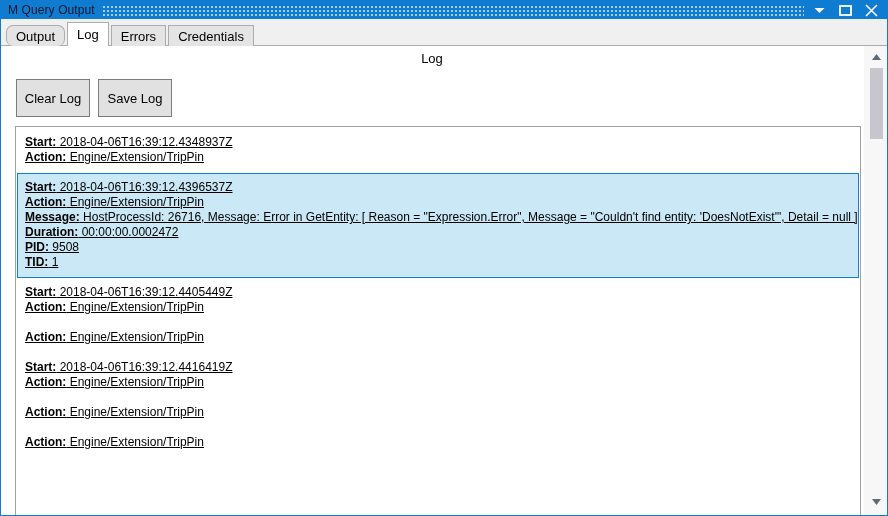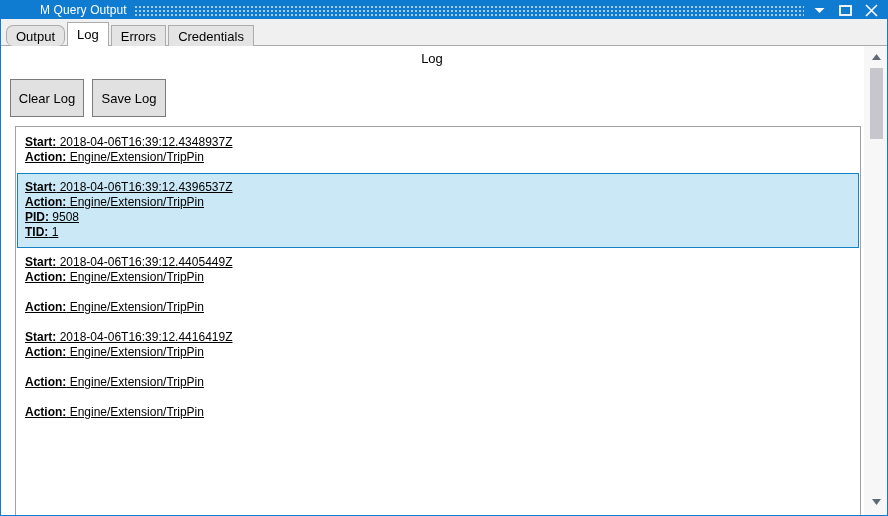--- a/index.html
+++ b/index.html
@@ -30,27 +30,26 @@
     position: absolute;
     left: 0; top: 0;
     width: 886px;
     height: 18px;
     background: #0f7bd1;
     display: flex;
     align-items: center;
     user-select: none;
   }
   #title-text {
-    color: #ffffff;
+    color: #0f172a;
     font-size: 12px;
     line-height: 18px;
     padding-left: 7px;
     white-space: nowrap;
     letter-spacing: 0.1px;
-    margin-left: 32px;
   }
   #title-grip {
     flex: 1 1 auto;
     height: 11px;
     margin: 0 6px 0 8px;
     background-image:
       radial-gradient(circle at 1px 1px, rgba(255,255,255,0.62) 0.9px, rgba(0,0,0,0) 1.1px);
     background-size: 4px 4px;
     background-position: 0 1px;
   }
@@ -118,21 +117,21 @@
     position: absolute;
     left: 0; top: 5px;
     width: 862px;
     text-align: center;
     font-size: 13px;
     color: #000000;
   }
 
   #button-row {
     position: absolute;
-    left: 9px; top: 33px;
+    left: 15px; top: 33px;
     display: flex;
     align-items: flex-end;
   }
   .winbtn {
     width: 74px;
     height: 38px;
     background: #e1e1e1;
     border: 1px solid #7b7b7b;
     color: #000000;
     font-size: 13px;
@@ -254,20 +253,22 @@
     </div>
 
     <div id="log-list">
         <div class="log-entry">
           <div class="log-line"><span class="log-key">Start:</span><span> 2018-04-06T16:39:12.4348937Z</span></div>
           <div class="log-line"><span class="log-key">Action:</span><span> Engine/Extension/TripPin</span></div>
         </div>
         <div class="log-entry selected">
           <div class="log-line"><span class="log-key">Start:</span><span> 2018-04-06T16:39:12.4396537Z</span></div>
           <div class="log-line"><span class="log-key">Action:</span><span> Engine/Extension/TripPin</span></div>
+          <div class="log-line"><span class="log-key">Message:</span><span> HostProcessId: 26716, Message: Error in GetEntity: [ Reason = "Expression.Error", Message = "Couldn't find entity: 'DoesNotExist'", Detail = null ]</span></div>
+          <div class="log-line"><span class="log-key">Duration:</span><span> 00:00:00.0002472</span></div>
           <div class="log-line"><span class="log-key">PID:</span><span> 9508</span></div>
           <div class="log-line"><span class="log-key">TID:</span><span> 1</span></div>
         </div>
         <div class="log-entry">
           <div class="log-line"><span class="log-key">Start:</span><span> 2018-04-06T16:39:12.4405449Z</span></div>
           <div class="log-line"><span class="log-key">Action:</span><span> Engine/Extension/TripPin</span></div>
         </div>
         <div class="log-entry">
           <div class="log-line"><span class="log-key">Action:</span><span> Engine/Extension/TripPin</span></div>
         </div>

